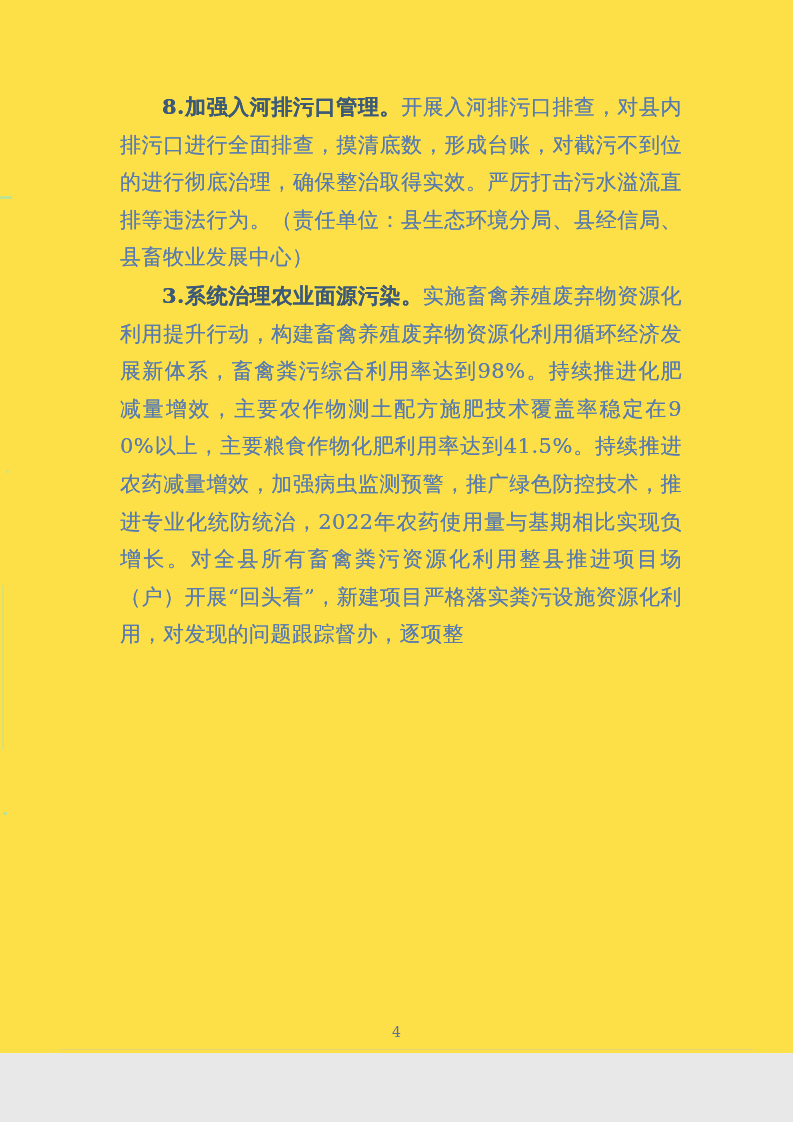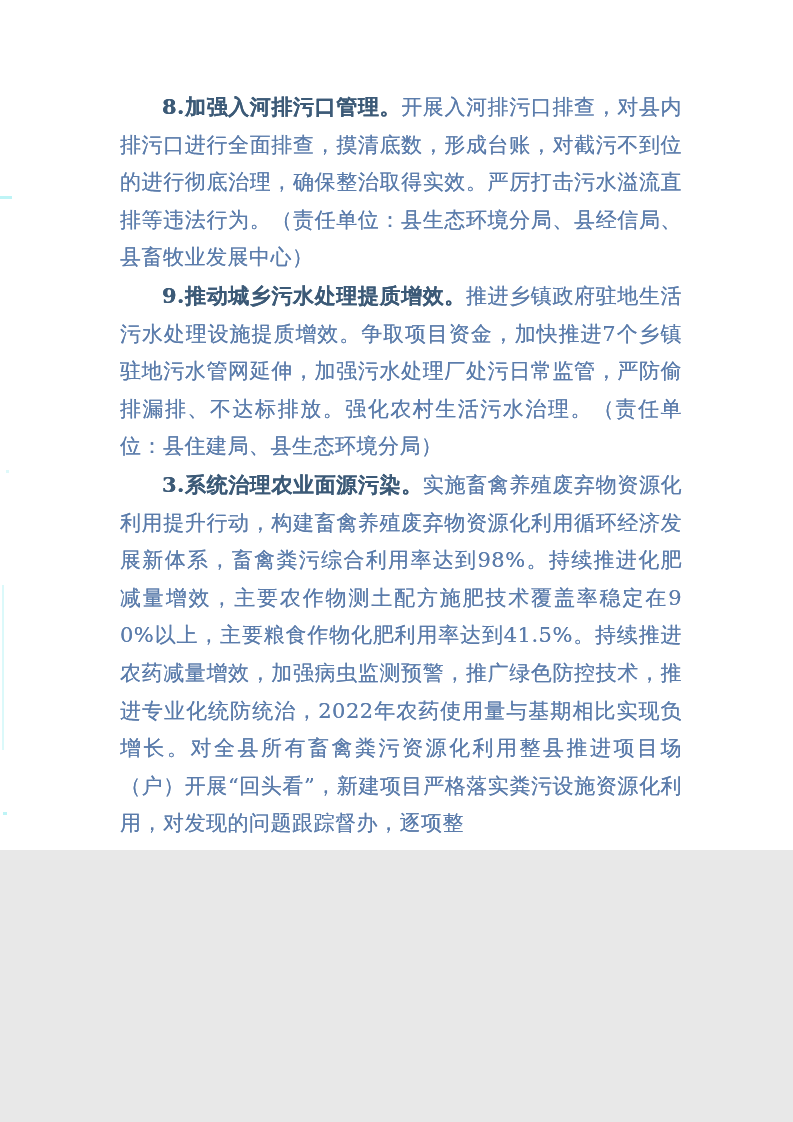--- a/index.html
+++ b/index.html
@@ -3,23 +3,23 @@
 <meta charset="utf-8">
 <style>
   html, body {
     margin: 0;
     padding: 0;
     background: #e8e8e8;
   }
   .page {
     position: relative;
     width: 793px;
-    height: 850px;
+    height: 1053px;
     margin: 0 auto;
-    background: #ffffff;
+    background: #fde047;
     overflow: hidden;
     font-family: "DejaVu Serif", "Liberation Serif", serif;
   }
   .content {
     position: absolute;
     left: 120px;
     top: 88px;
     width: 562px;
   }
   .para {
@@ -73,21 +73,20 @@
 </style>
 </head>
 <body>
 
 <div class="page">
 
   <div class="content">
 
     <p class="para"><span class="lead">8.加强入河排污口管理。</span><span class="body-text">开展入河排污口排查，对县内排污口进行全面排查，摸清底数，形成台账，对截污不到位的进行彻底治理，确保整治取得实效。严厉打击污水溢流直排等违法行为。（责任单位：县生态环境分局、县经信局、县畜牧业发展中心）</span></p>
 
-    <p class="para"><span class="lead">9.推动城乡污水处理提质增效。</span><span class="body-text">推进乡镇政府驻地生活污水处理设施提质增效。争取项目资金，加快推进7个乡镇驻地污水管网延伸，加强污水处理厂处污日常监管，严防偷排漏排、不达标排放。强化农村生活污水治理。（责任单位：县住建局、县生态环境分局）</span></p>
 
 
     <p class="para"><span class="lead">3.系统治理农业面源污染。</span><span class="body-text">实施畜禽养殖废弃物资源化利用提升行动，构建畜禽养殖废弃物资源化利用循环经济发展新体系，畜禽粪污综合利用率达到98%。持续推进化肥减量增效，主要农作物测土配方施肥技术覆盖率稳定在90%以上，主要粮食作物化肥利用率达到41.5%。持续推进农药减量增效，加强病虫监测预警，推广绿色防控技术，推进专业化统防统治，2022年农药使用量与基期相比实现负增长。对全县所有畜禽粪污资源化利用整县推进项目场（户）开展“回头看”，新建项目严格落实粪污设施资源化利用，对发现的问题跟踪督办，逐项整</span></p>
 
   </div>
 
   <div class="page-number">4</div>
 
   <div class="scan-fold"></div>
   <div class="scan-artifact artifact-1"></div>

